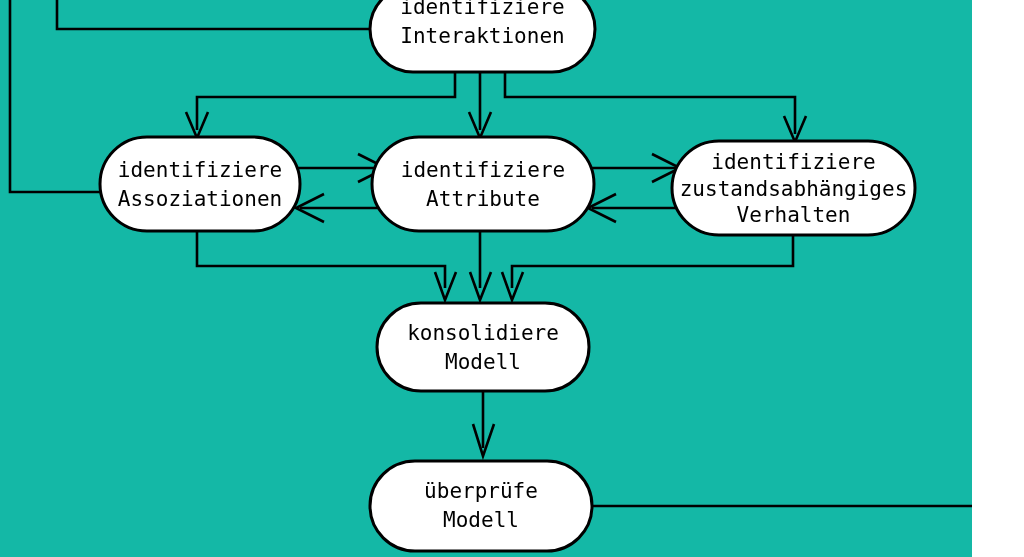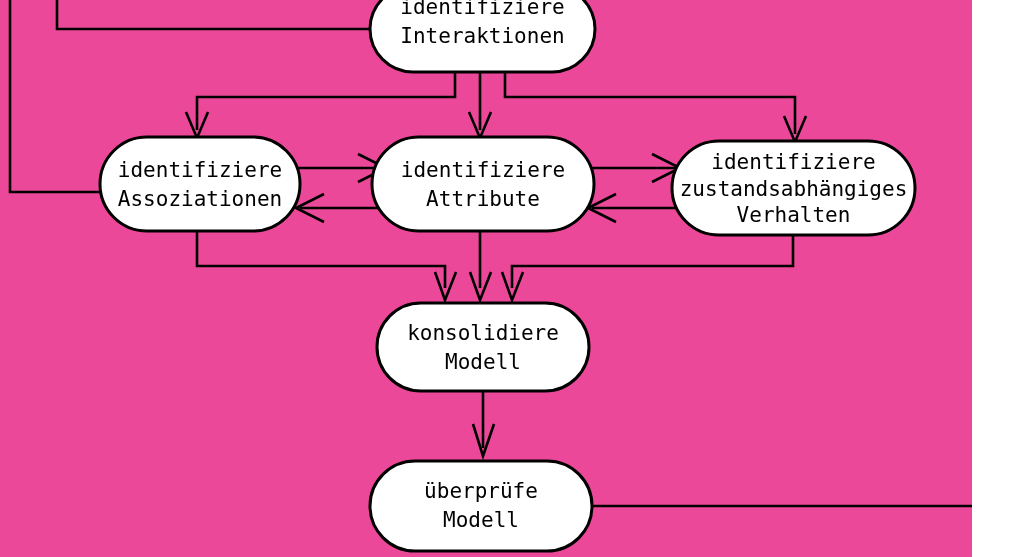--- a/index.html
+++ b/index.html
@@ -5,21 +5,21 @@
 <style>
   html, body {
     margin: 0;
     padding: 0;
     background: #ffffff;
   }
   #canvas {
     position: relative;
     width: 972px;
     height: 557px;
-    background: #ec4899;
+    background: #14b8a6;
     overflow: hidden;
     font-family: "DejaVu Sans Mono", "Liberation Mono", monospace;
   }
   svg#diagram {
     position: absolute;
     top: 0;
     left: 0;
     width: 1024px;
     height: 557px;
     display: block;

